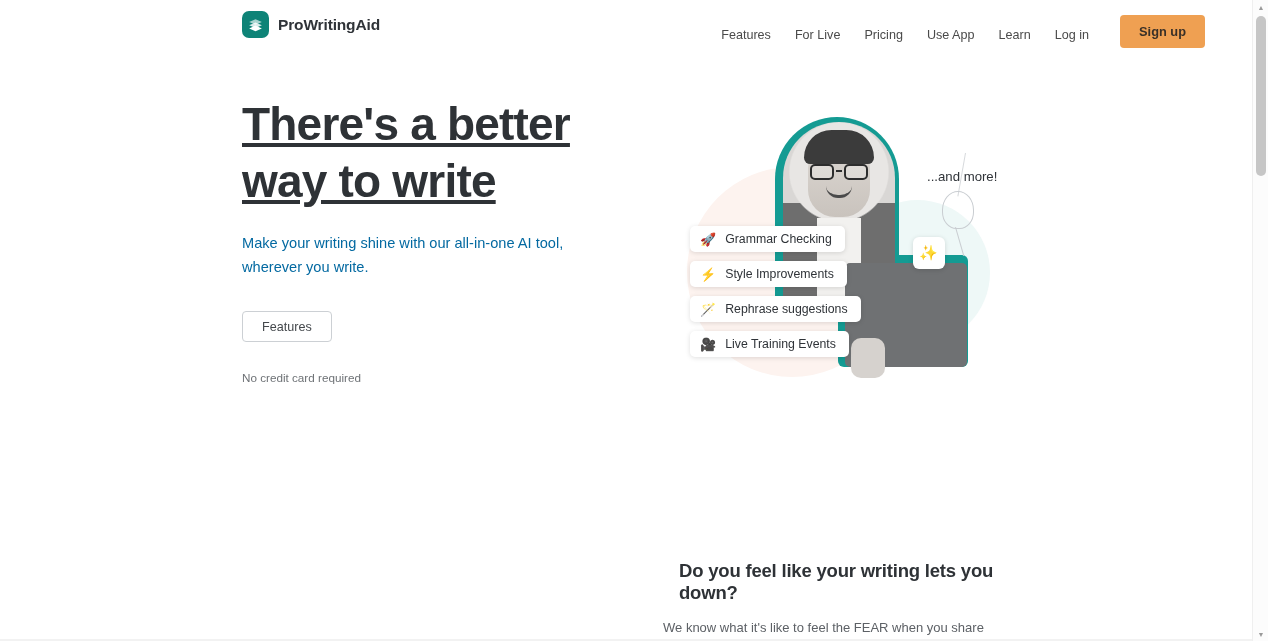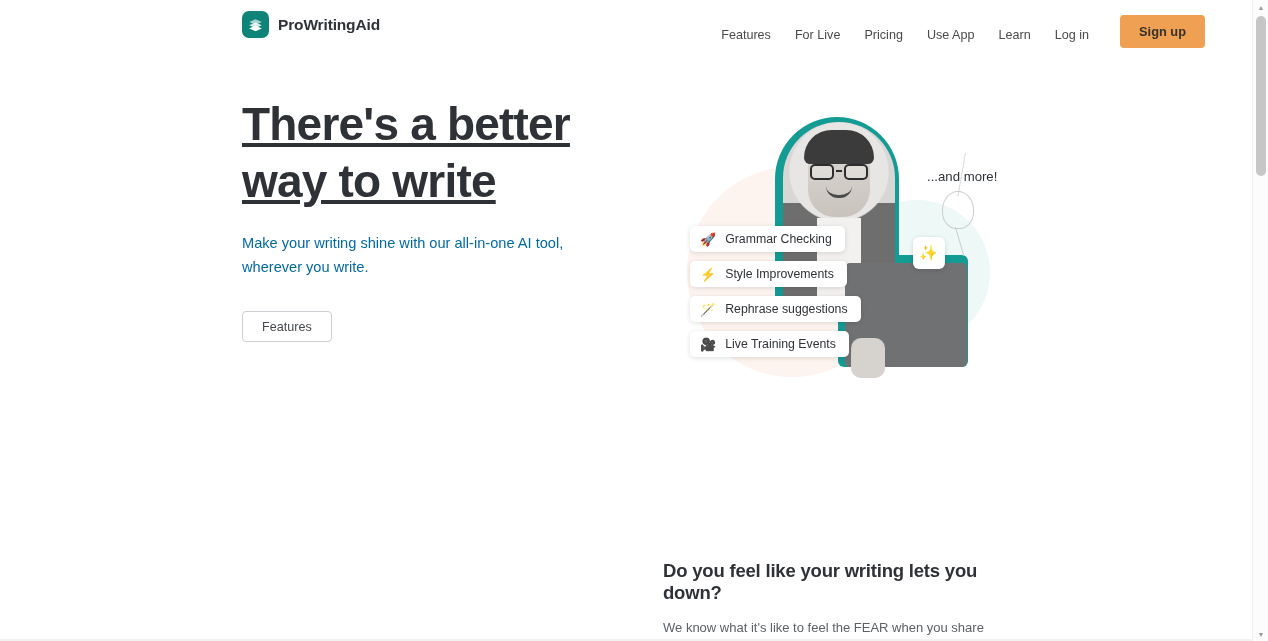--- a/index.html
+++ b/index.html
@@ -322,20 +322,21 @@
     background: #c9bf6e; border: 1.5px solid #b7ae77;
   }
 
   
   .lower-copy {
     position: absolute; left: 663px; top: 560px; width: 370px;
   }
   .lower-title {
     font-size: 18.5px; font-weight: bold; color: #2e3236;
     letter-spacing: -0.2px;
+    margin-left: 16px;
   }
   .lower-body {
     margin-top: 14px;
     font-size: 13px; line-height: 19.5px; color: #5d6166;
   }
 
   
   .scrollbar {
     position: absolute; right: 0; top: 0;
     width: 16px; height: 641px;
@@ -396,20 +397,21 @@
     <h1 class="hero-title">
       <span>There's a better</span><br>
       <span>way to write</span>
     </h1>
     <p class="hero-sub">Make your writing shine with our all-in-one AI tool, wherever you write.</p>
 
     <div class="hero-btns">
       <button class="btn-outline">Features</button>
     </div>
 
+    <p class="hero-note">No credit card required</p>
   </div>
 
   <div class="hero-art">
     <div class="blob blob-a"></div>
     <div class="blob blob-b"></div>
 
     <div class="teal-silhouette"></div>
     <div class="teal-block"></div>
 
     <div class="person">

